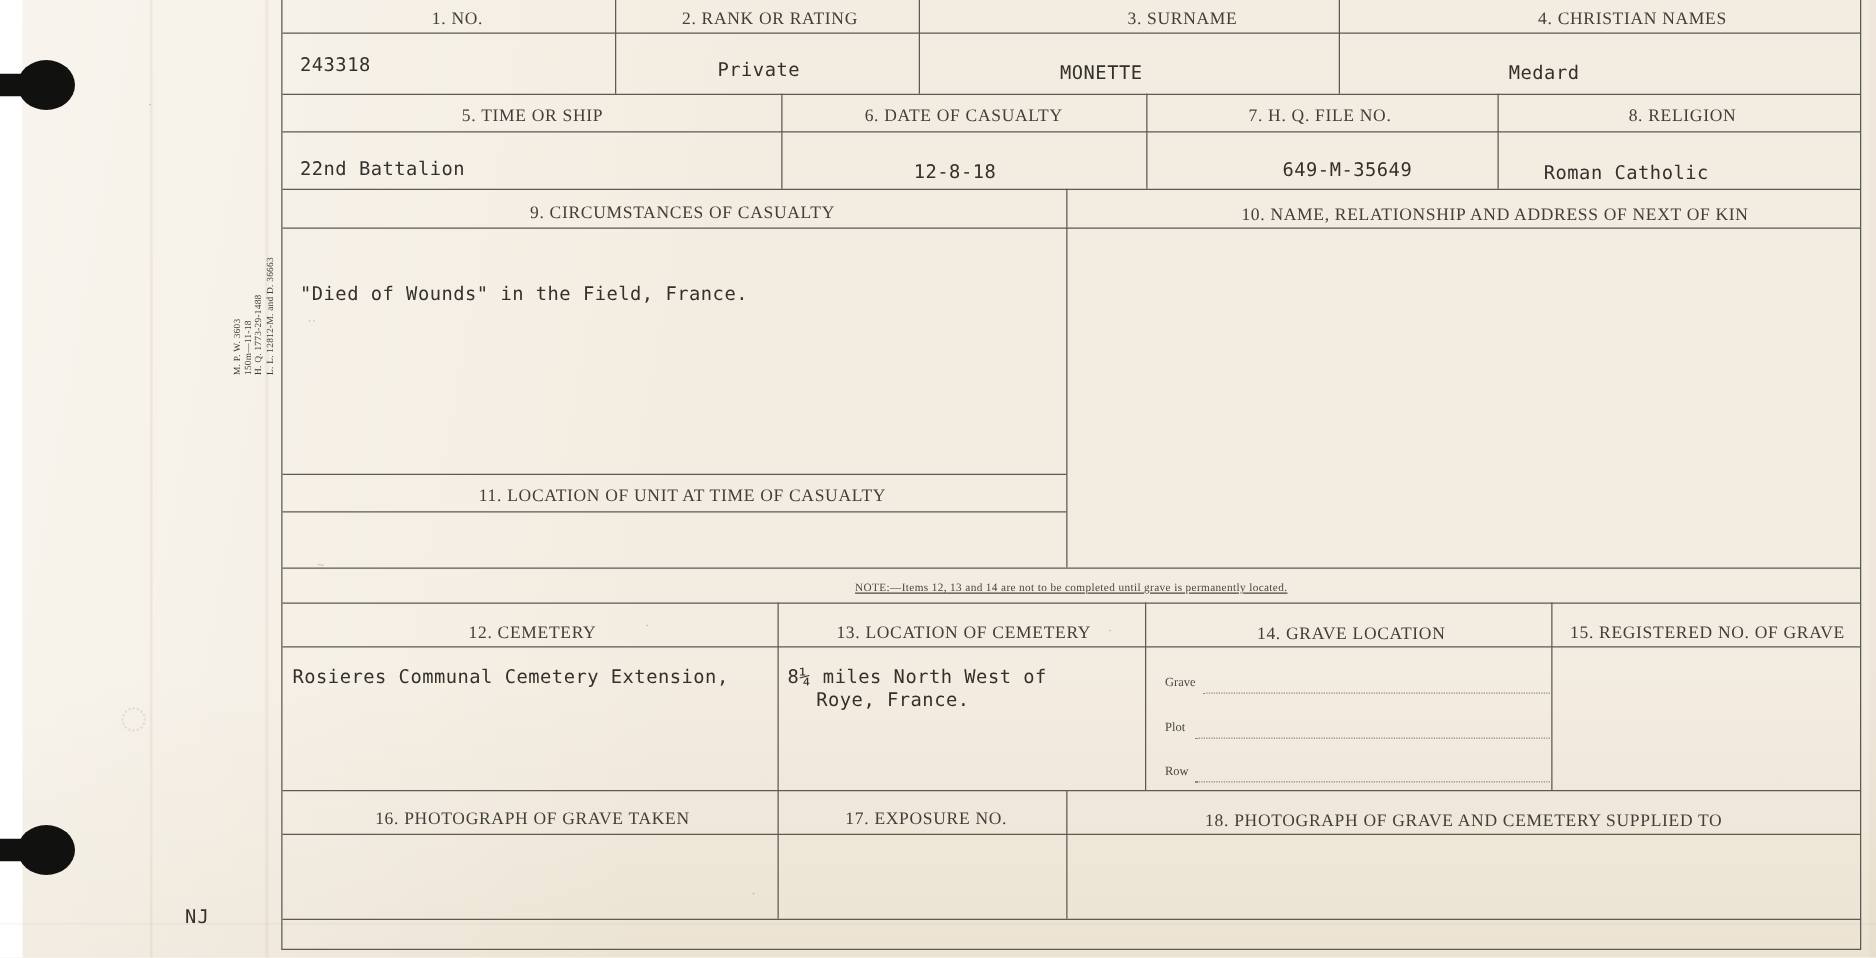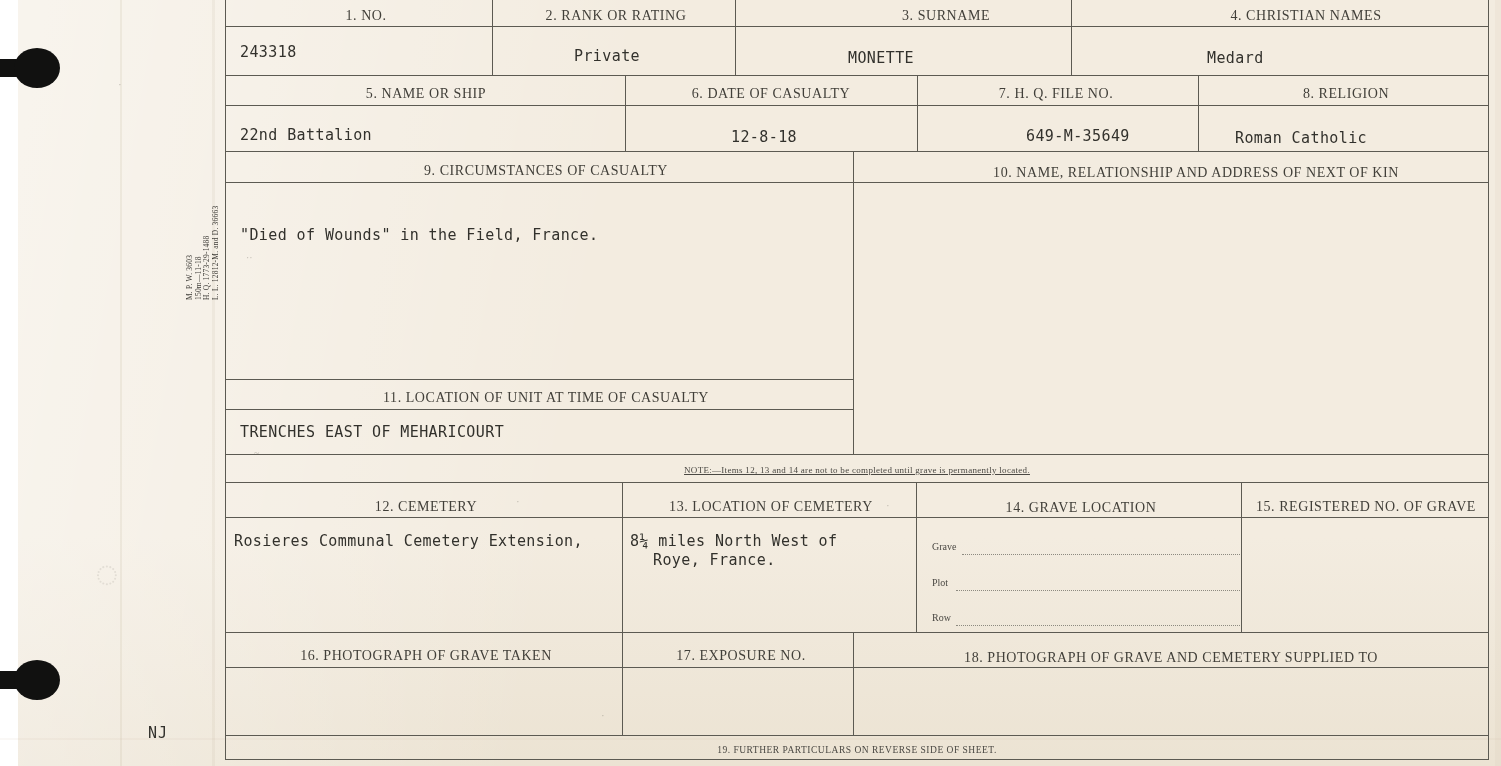--- a/index.html
+++ b/index.html
@@ -191,21 +191,21 @@
     <div class="val big" style="left:348px;top:48px;">Private</div>
     <div class="val big" style="left:622px;top:50px;">MONETTE</div>
     <div class="val big" style="left:981px;top:50px;">Medard</div>
 
     <div class="hline" style="top:106px;"></div>
     <div class="hline" style="top:152px;"></div>
     <div class="vline" style="left:399px;top:76px;height:76px;"></div>
     <div class="vline" style="left:691px;top:76px;height:76px;"></div>
     <div class="vline" style="left:972px;top:76px;height:76px;"></div>
 
-    <div class="hdr" style="left:60px;top:87px;width:280px;"><span>5.</span> <span>NAME OR SHIP</span></div>
+    <div class="hdr" style="left:60px;top:87px;width:280px;"><span>5.</span> <span>TIME OR SHIP</span></div>
     <div class="hdr" style="left:420px;top:87px;width:250px;"><span>6.</span> <span>DATE OF CASUALTY</span></div>
     <div class="hdr" style="left:700px;top:87px;width:260px;"><span>7.</span> <span>H. Q. FILE NO.</span></div>
     <div class="hdr" style="left:985px;top:87px;width:270px;"><span>8.</span> <span>RELIGION</span></div>
 
     <div class="val big" style="left:14px;top:127px;">22nd Battalion</div>
     <div class="val big" style="left:505px;top:129px;">12-8-18</div>
     <div class="val big" style="left:778px;top:128px;margin-left:22px;">649-M-35649</div>
     <div class="val big" style="left:1009px;top:130px;">Roman Catholic</div>
 
     <div class="hline" style="top:183px;"></div>
@@ -213,21 +213,20 @@
     <div class="hline" style="top:455px;"></div>
 
     <div class="hdr" style="left:60px;top:164px;width:520px;"><span>9.</span> <span>CIRCUMSTANCES OF CASUALTY</span></div>
     <div class="hdr" style="left:700px;top:166px;width:540px;"><span>10.</span> <span>NAME, RELATIONSHIP AND ADDRESS OF NEXT OF KIN</span></div>
 
     <div class="val big" style="left:14px;top:227px;">"Died of Wounds" in the Field, France.</div>
 
     <div class="hline" style="top:380px;left:0;width:627px;"></div>
     <div class="hline" style="top:410px;left:0;width:627px;"></div>
     <div class="hdr" style="left:60px;top:391px;width:520px;"><span>11.</span> <span>LOCATION OF UNIT AT TIME OF CASUALTY</span></div>
-    <div class="val big" style="left:14px;top:424px;">TRENCHES EAST OF MEHARICOURT</div>
 
     <div class="faintmark" style="left:20px;top:253px;font-size:10px;">··</div>
     <div class="faintmark" style="left:28px;top:448px;font-size:10px;">~</div>
 
     <div class="hline" style="top:483px;"></div>
     <div class="note" style="left:0;top:466px;width:1262px;text-align:center;text-decoration:underline;">NOTE:—Items 12, 13 and 14 are not to be completed until grave is permanently located.</div>
 
     <div class="hline" style="top:518px;"></div>
     <div class="hline" style="top:633px;"></div>
     <div class="vline" style="left:396px;top:483px;height:150px;"></div>
@@ -257,16 +256,15 @@
     <div class="hline" style="top:736px;"></div>
     <div class="vline" style="left:396px;top:633px;height:103px;"></div>
     <div class="vline" style="left:627px;top:633px;height:103px;"></div>
 
     <div class="hdr" style="left:60px;top:649px;width:280px;"><span>16.</span> <span>PHOTOGRAPH OF GRAVE TAKEN</span></div>
     <div class="hdr" style="left:410px;top:649px;width:210px;"><span>17.</span> <span>EXPOSURE NO.</span></div>
     <div class="hdr" style="left:640px;top:651px;width:610px;"><span>18.</span> <span>PHOTOGRAPH OF GRAVE AND CEMETERY SUPPLIED TO</span></div>
 
     <div class="faintmark" style="left:375px;top:710px;">·</div>
 
-    <div class="note" style="left:0;top:746px;width:1262px;text-align:center;font-size:9.5px;letter-spacing:0.5px;"><span>19.</span> <span>FURTHER PARTICULARS ON REVERSE SIDE OF SHEET.</span></div>
 
   </div>
 </div>
 
 </body></html>

